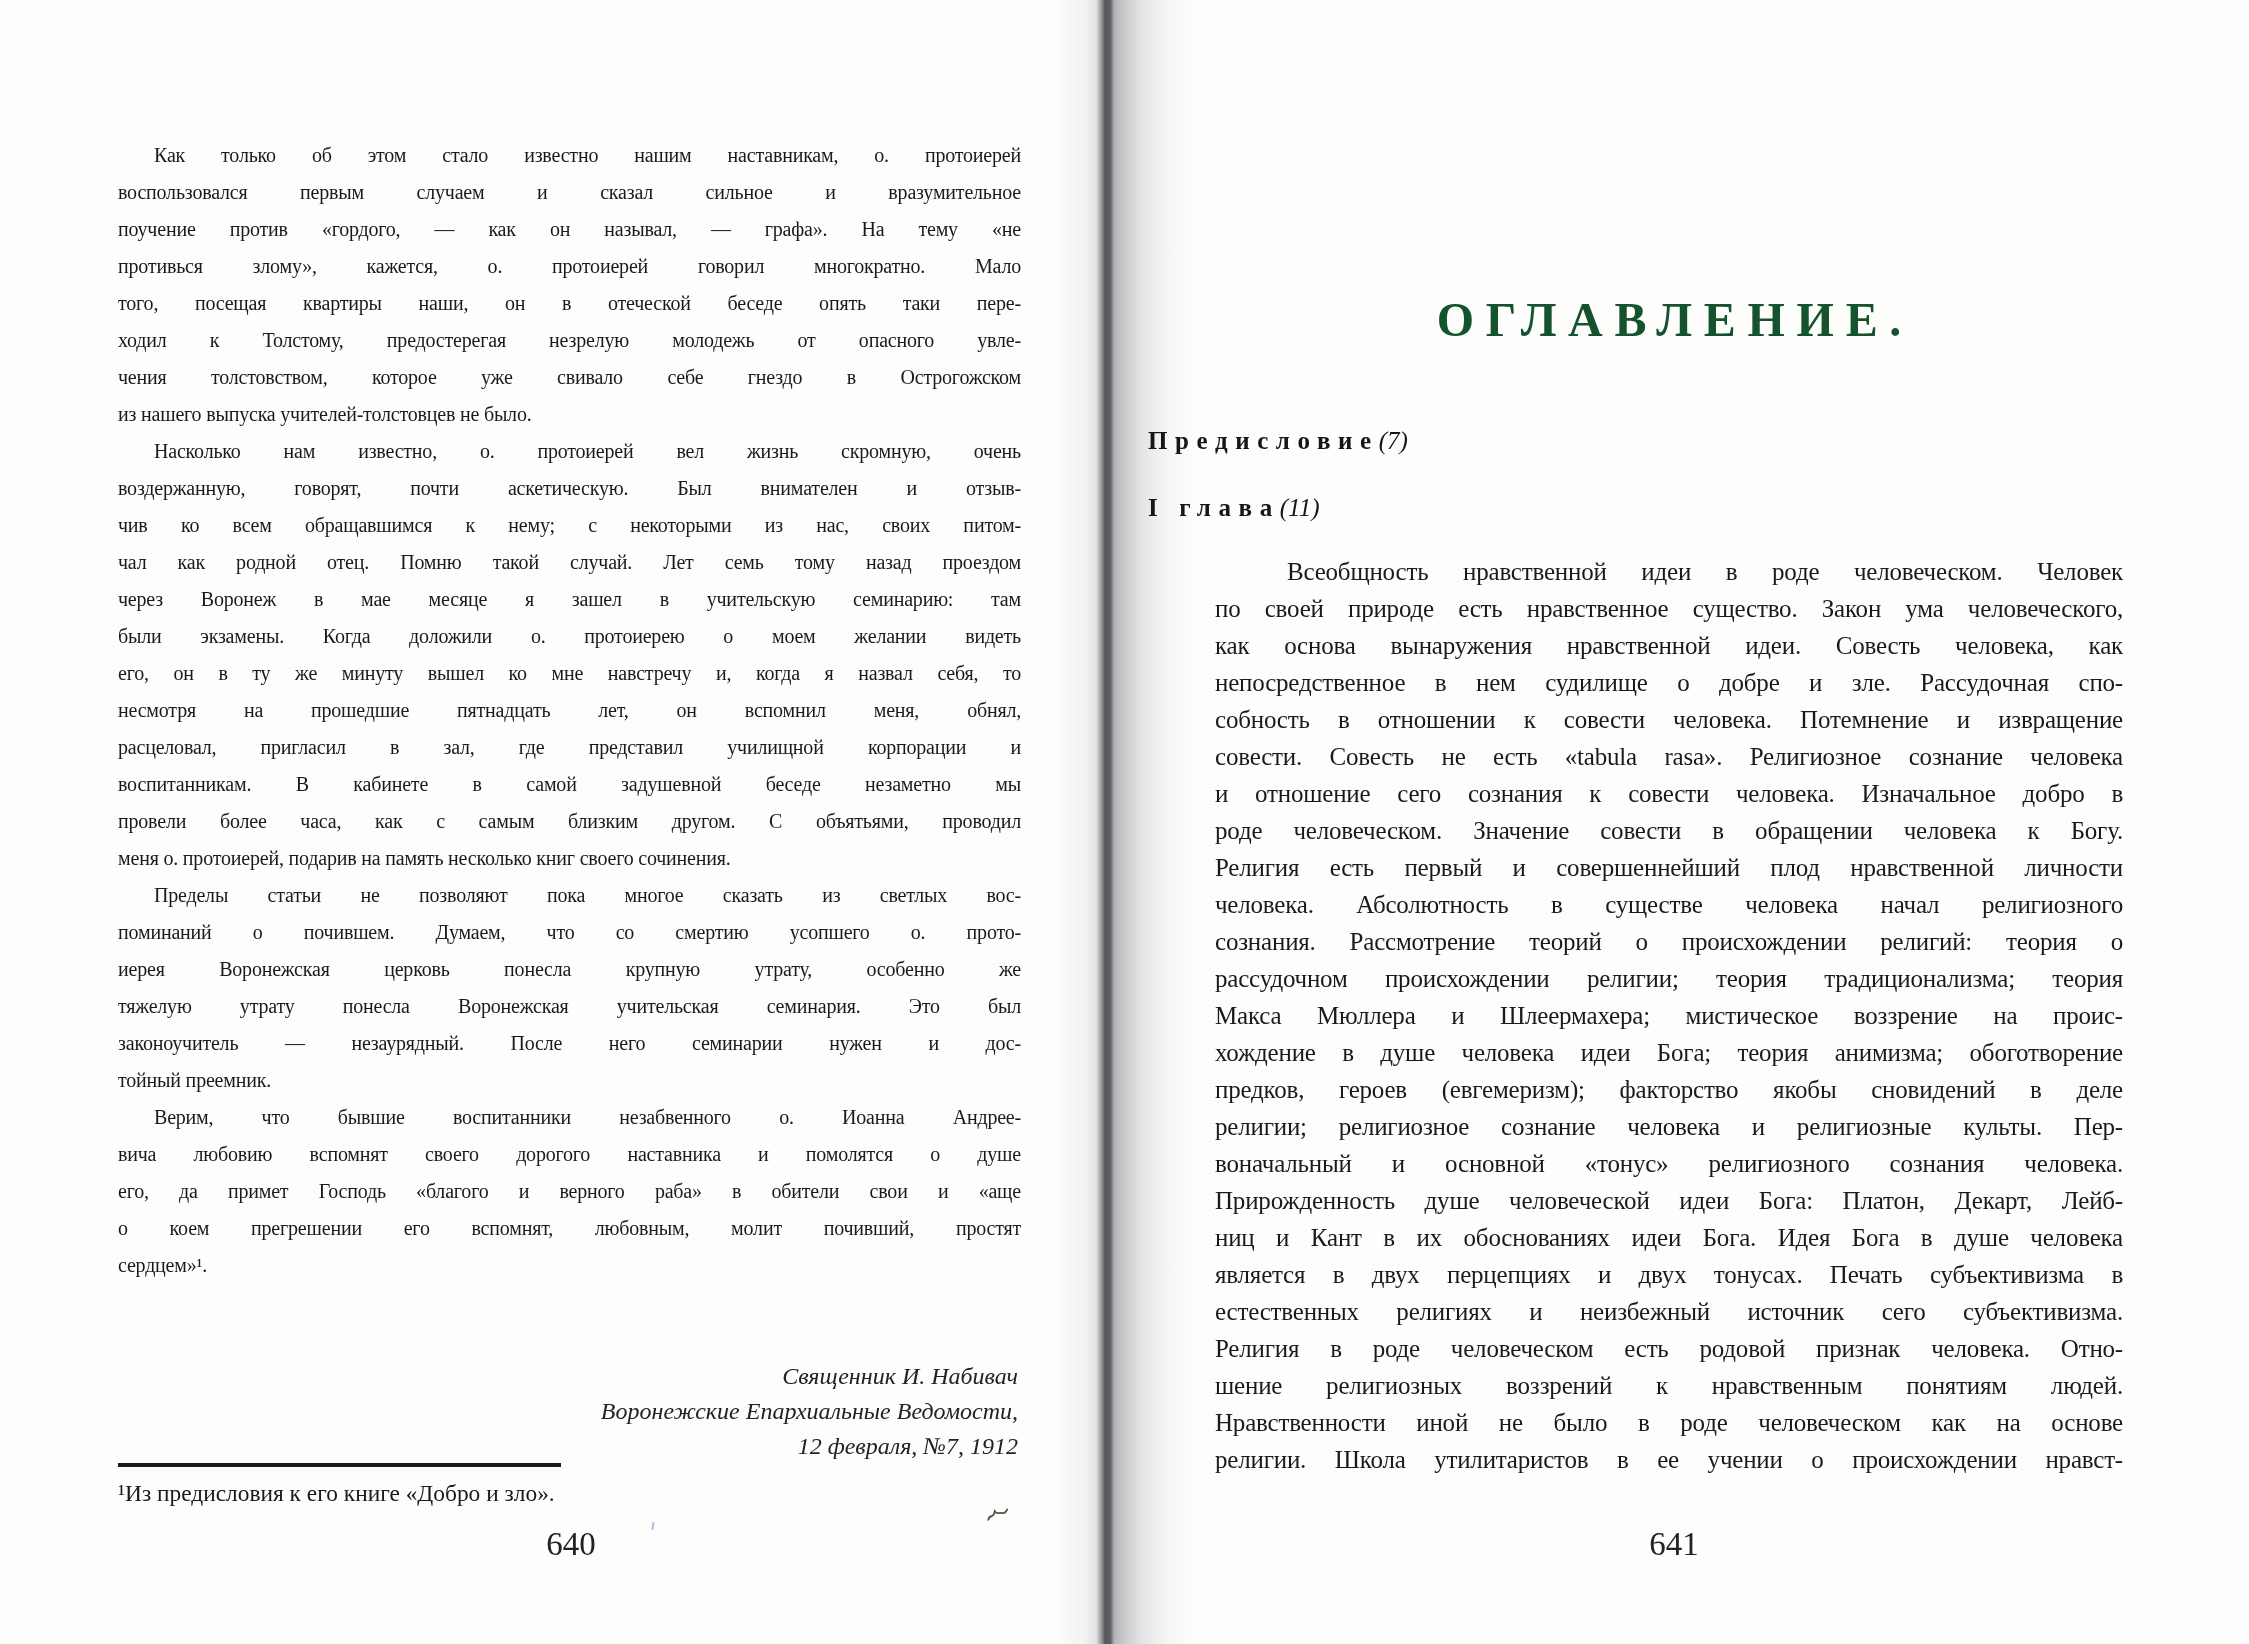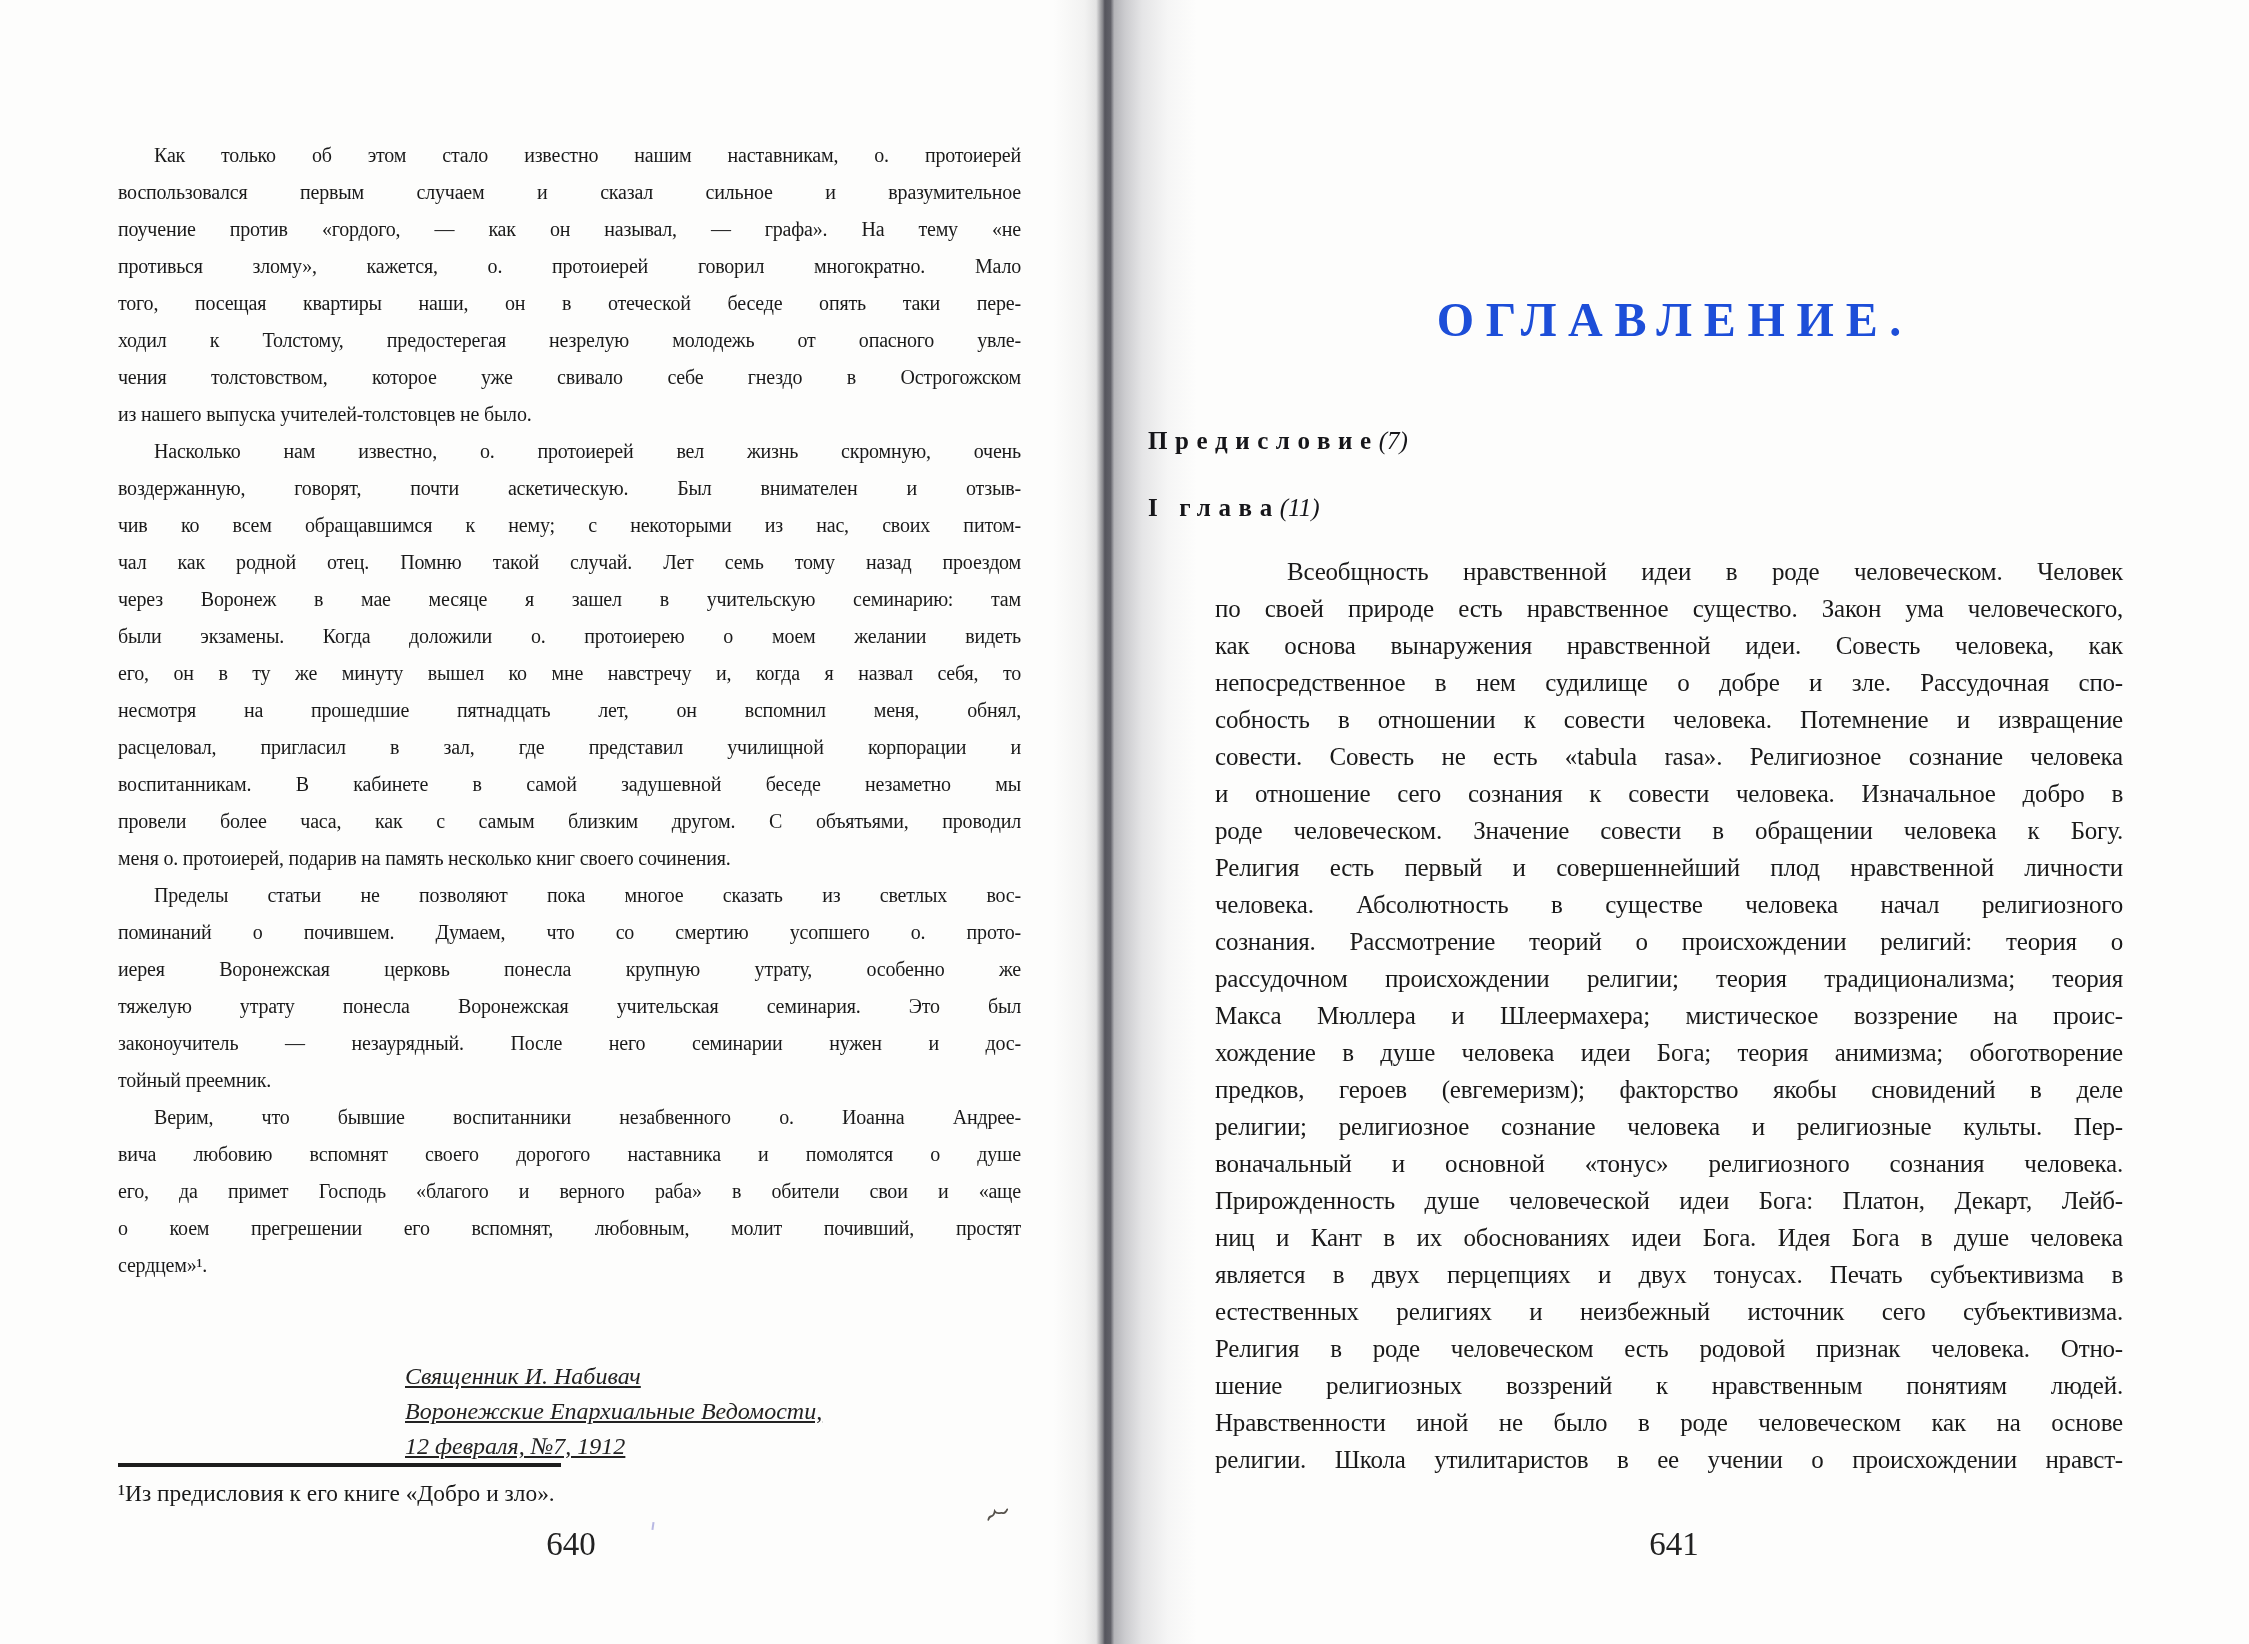--- a/index.html
+++ b/index.html
@@ -47,22 +47,22 @@
     letter-spacing: -0.2px;
   }
   #left-body .line.first { text-indent: 36px; }
 
   #signature {
     position: absolute;
     left: 405px; top: 1359px; width: 613px;
     font-size: 24px;
     line-height: 35px;
     font-style: italic;
+    text-align: right;
     color: #222;
-    text-decoration: underline;
   }
 
   #footnote-rule {
     position: absolute;
     left: 118px; top: 1463px; width: 443px; height: 4px;
     background: #1d1d1d;
   }
 
   #footnote {
     position: absolute;
@@ -84,21 +84,21 @@
 
   
   #toc-title {
     position: absolute;
     left: 1215px; top: 292px; width: 908px;
     font-size: 48px;
     font-weight: bold;
     letter-spacing: 11.7px;
     text-align: center;
     text-indent: 11.7px; 
-    color: #1d4ed8;
+    color: #14532d;
     white-space: nowrap;
   }
 
   .toc-entry {
     position: absolute;
     left: 1148px; width: 908px;
     text-align: left;
     white-space: nowrap;
     color: #16161a;
   }

